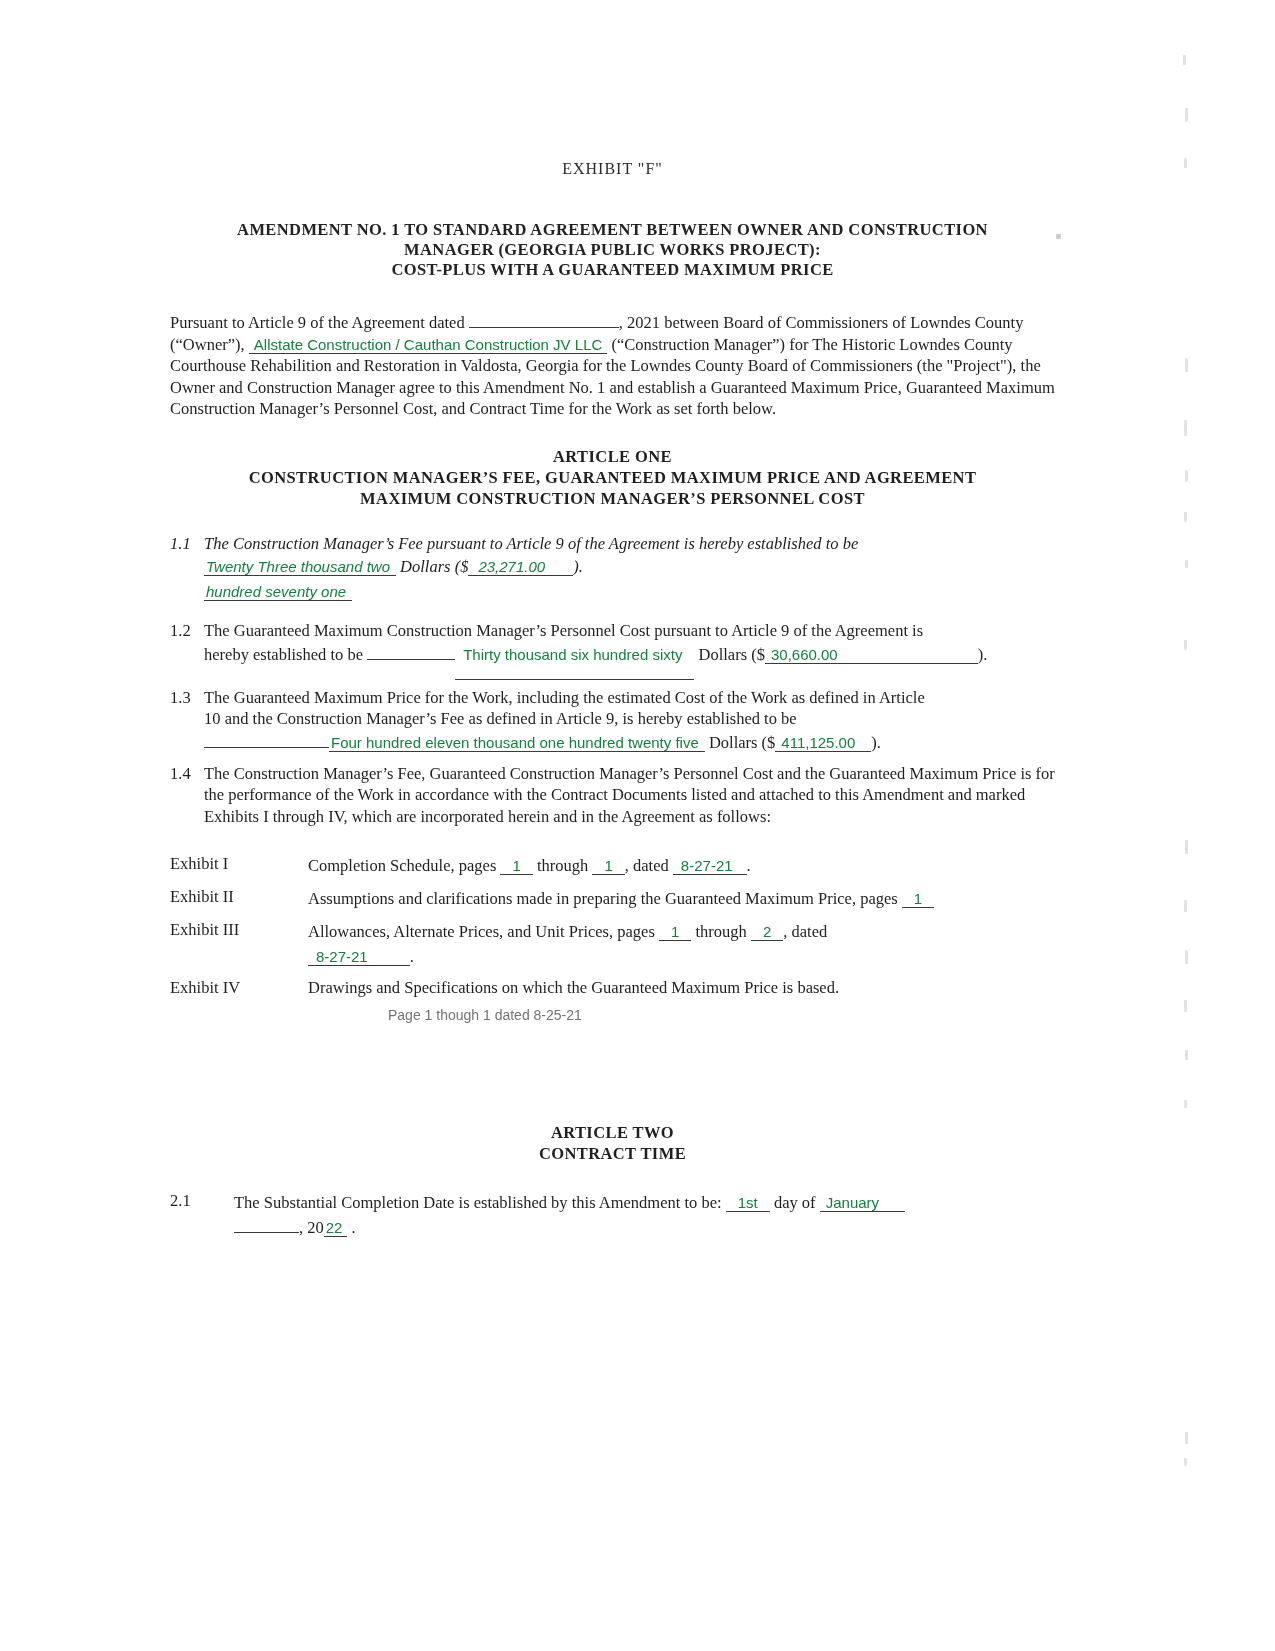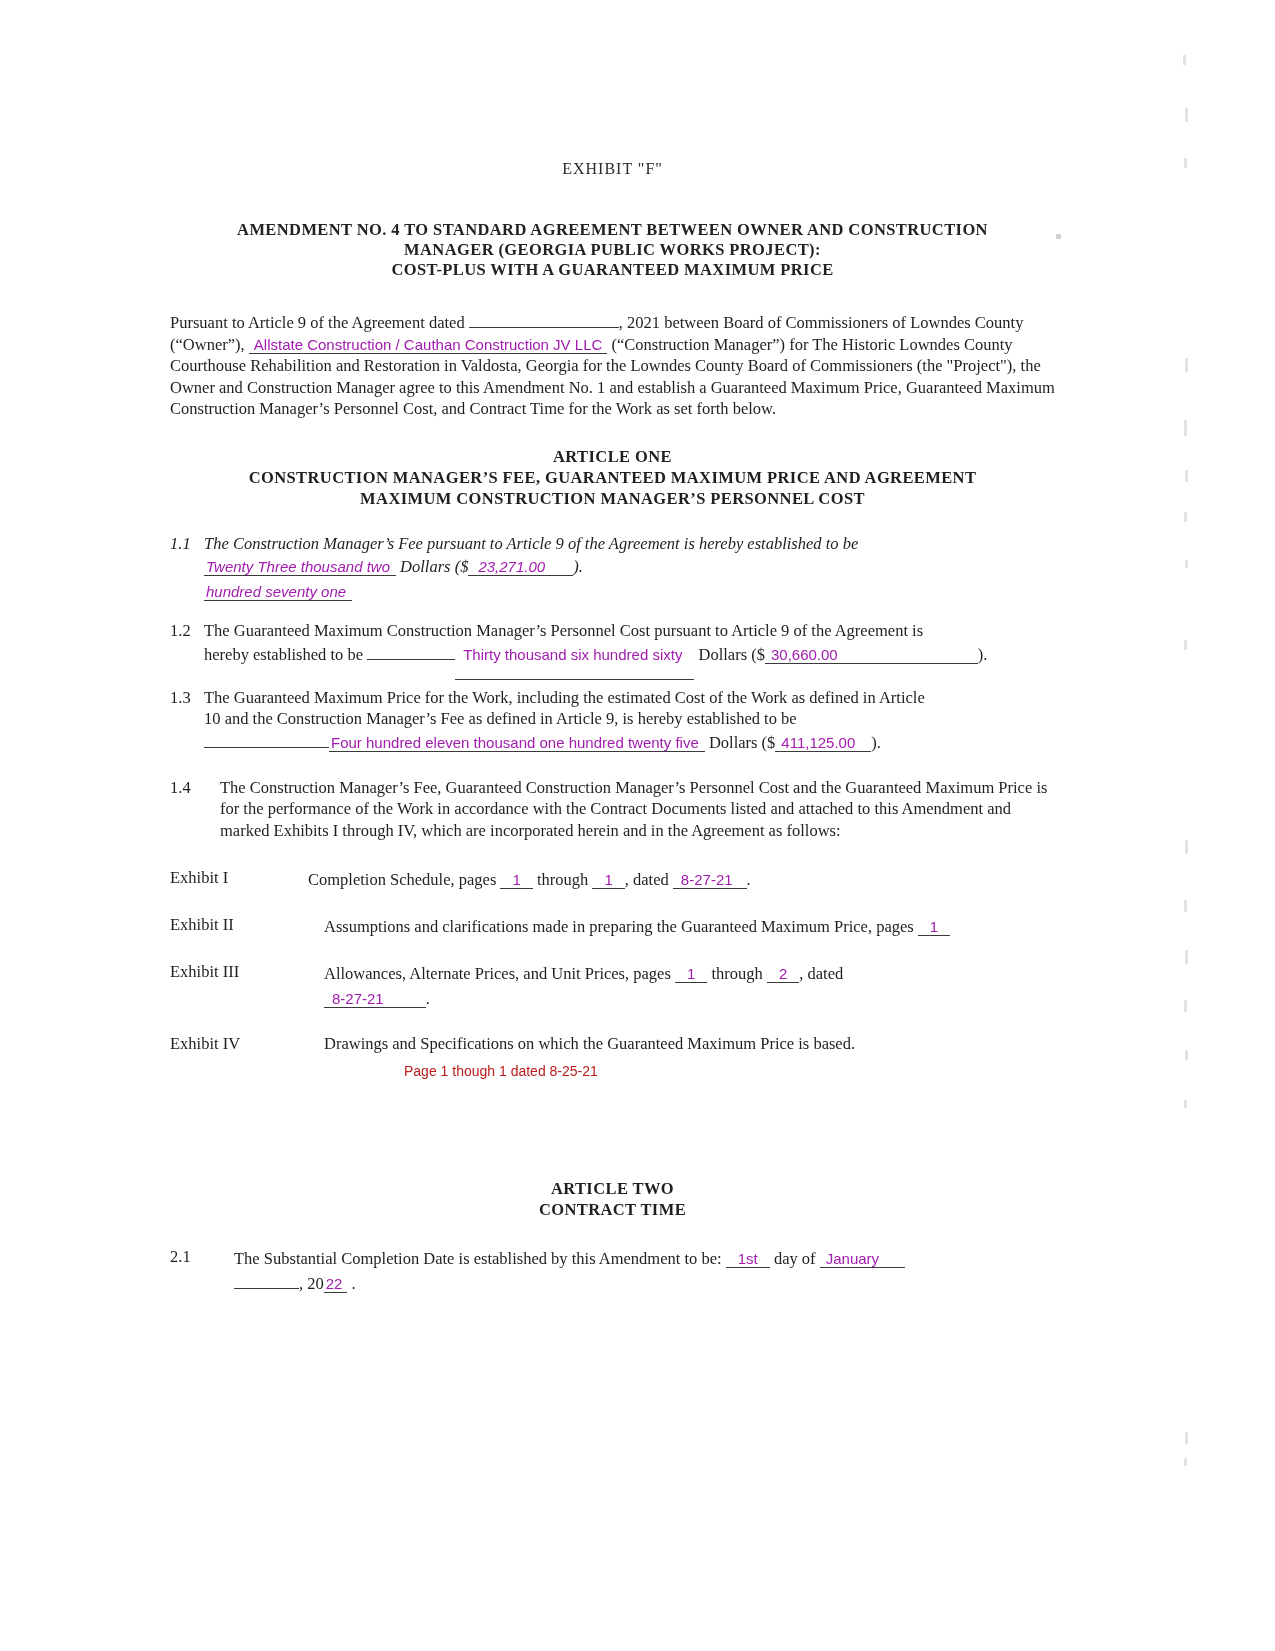--- a/index.html
+++ b/index.html
@@ -49,30 +49,30 @@
     font-weight: bold;
     font-size: 16.5px;
     line-height: 21px;
     letter-spacing: 0.4px;
   }
   .sec { display: flex; font-size: 16.5px; line-height: 21.5px; }
   .sec-num { width: 34px; flex-shrink: 0; }
   .sec-num-wide { width: 64px; flex-shrink: 0; }
   .sec-body { flex: 1; }
   .m24 { margin-top: 24px; font-style: italic; }
-  .m22 { margin-top: 22px; gap: 16px; }
+  .m22 { margin-top: 8px; }
   .m20 { margin-top: 20px; }
   .m16 { margin-top: 16px; }
   .m26 { margin-top: 26px; }
   .fill-line { line-height: 25px; }
   .filled {
     font-family: "Liberation Sans", sans-serif;
     font-size: 15px;
     border-bottom: 1.2px solid #3a3a3a;
-    color: #a21caf;
+    color: #15803d;
     white-space: nowrap;
   }
   .blank {
     display: inline-block;
     border-bottom: 1.2px solid #3a3a3a;
     height: 16px;
     vertical-align: baseline;
   }
   .w150 { width: 150px; }
   .w88  { width: 88px; }
@@ -91,21 +91,21 @@
   .pad-year { padding: 0 5px 0 2px; }
   .company-fill { padding: 0 5px; }
   .ex-row { display: flex; font-size: 16.5px; line-height: 21.5px; }
   .ex-label { width: 138px; flex-shrink: 0; }
   .ex-desc { flex: 1; max-width: 740px; }
   .ex-note {
     margin-top: 6px;
     margin-left: 80px;
     font-family: "Liberation Sans", sans-serif;
     font-size: 14px;
-    color: #b91c1c;
+    color: #737373;
   }
   .artifact {
     position: absolute;
     background: #e2e2e2;
     border-radius: 1px;
   }
   .artifact.dark { background: #cfcfcf; }
 </style>
 </head>
 <body>
@@ -131,21 +131,21 @@
     <div class="artifact" style="left:1184px; top:1100px;width:3px; height:8px;"></div>
     <div class="artifact" style="left:1185px; top:1432px;width:3px; height:12px;"></div>
     <div class="artifact" style="left:1184px; top:1458px;width:3px; height:8px;"></div>
   </div>
 
   <div class="content">
 
     <div class="exhibit-header">EXHIBIT "F"</div>
 
     <div class="doc-title">
-      <div>AMENDMENT NO. 4 TO STANDARD AGREEMENT BETWEEN OWNER AND CONSTRUCTION</div>
+      <div>AMENDMENT NO. 1 TO STANDARD AGREEMENT BETWEEN OWNER AND CONSTRUCTION</div>
       <div>MANAGER (GEORGIA PUBLIC WORKS PROJECT):</div>
       <div>COST-PLUS WITH A GUARANTEED MAXIMUM PRICE</div>
     </div>
 
     <p class="intro">
       <span>Pursuant to Article 9 of the Agreement dated</span>
       <span class="blank w150"></span><span>, 2021 between Board of Commissioners of Lowndes County (“Owner”),</span>
       <span class="filled company-fill">Allstate Construction / Cauthan Construction JV LLC</span>
       <span>(“Construction Manager”) for The Historic Lowndes County Courthouse Rehabilition and Restoration in Valdosta, Georgia for the Lowndes County Board of Commissioners (the "Project"), the Owner and Construction Manager agree to this Amendment No. 1 and establish a Guaranteed Maximum Price, Guaranteed Maximum Construction Manager’s Personnel Cost, and Contract Time for the Work as set forth below.</span>
     </p>

